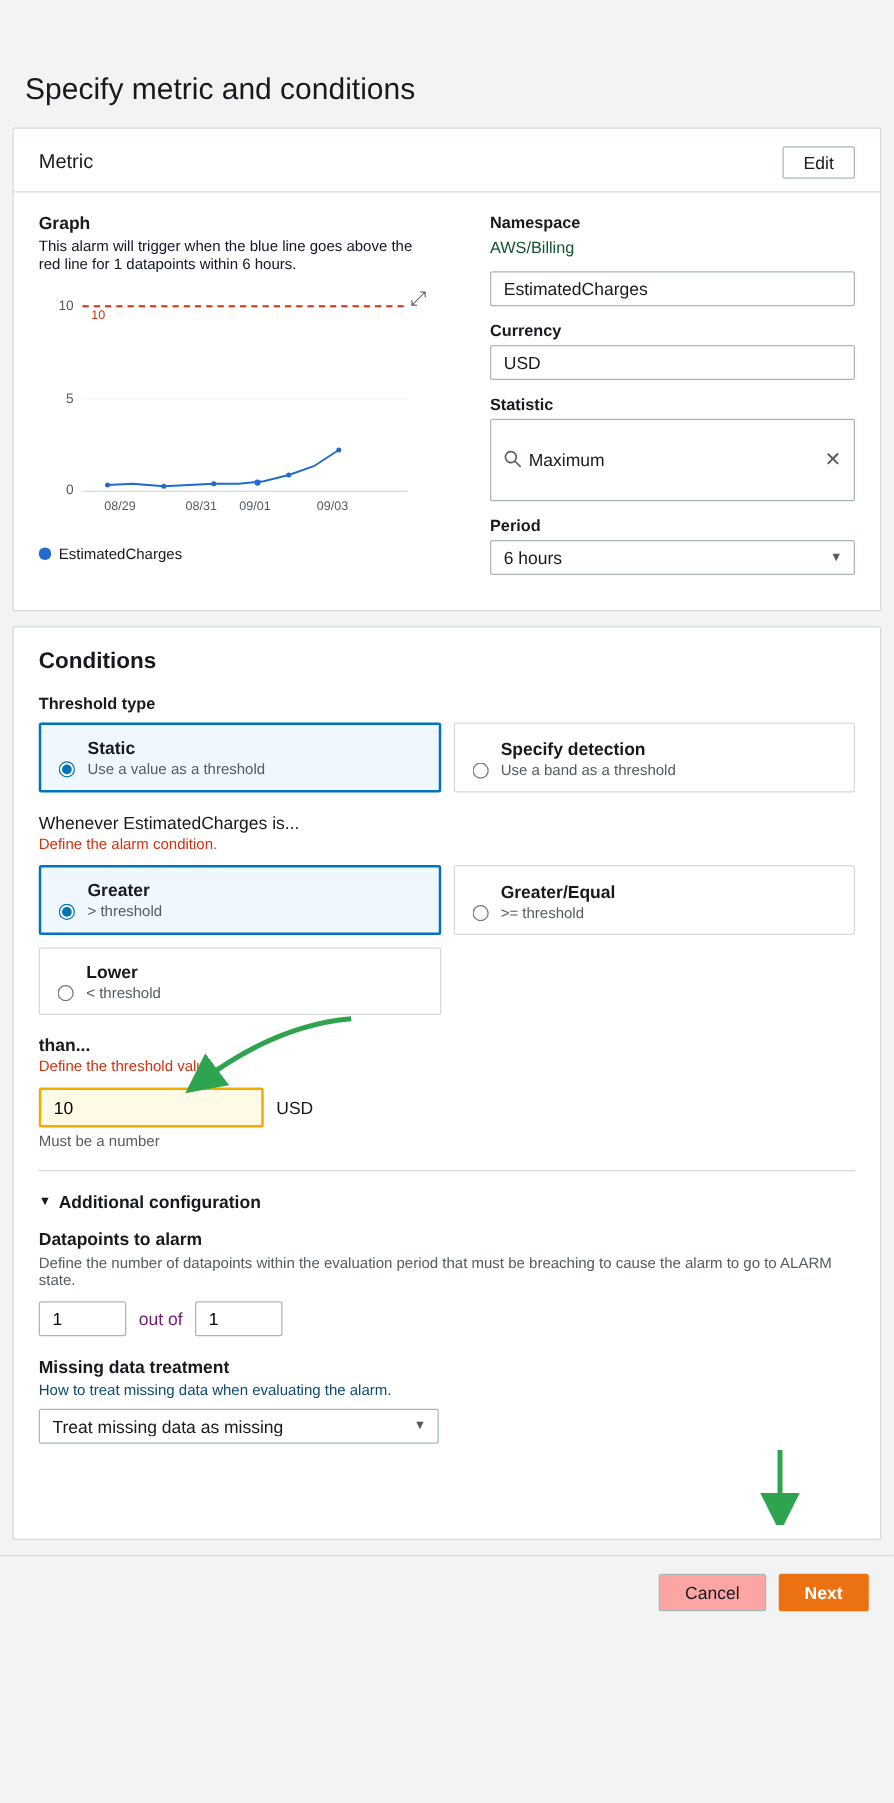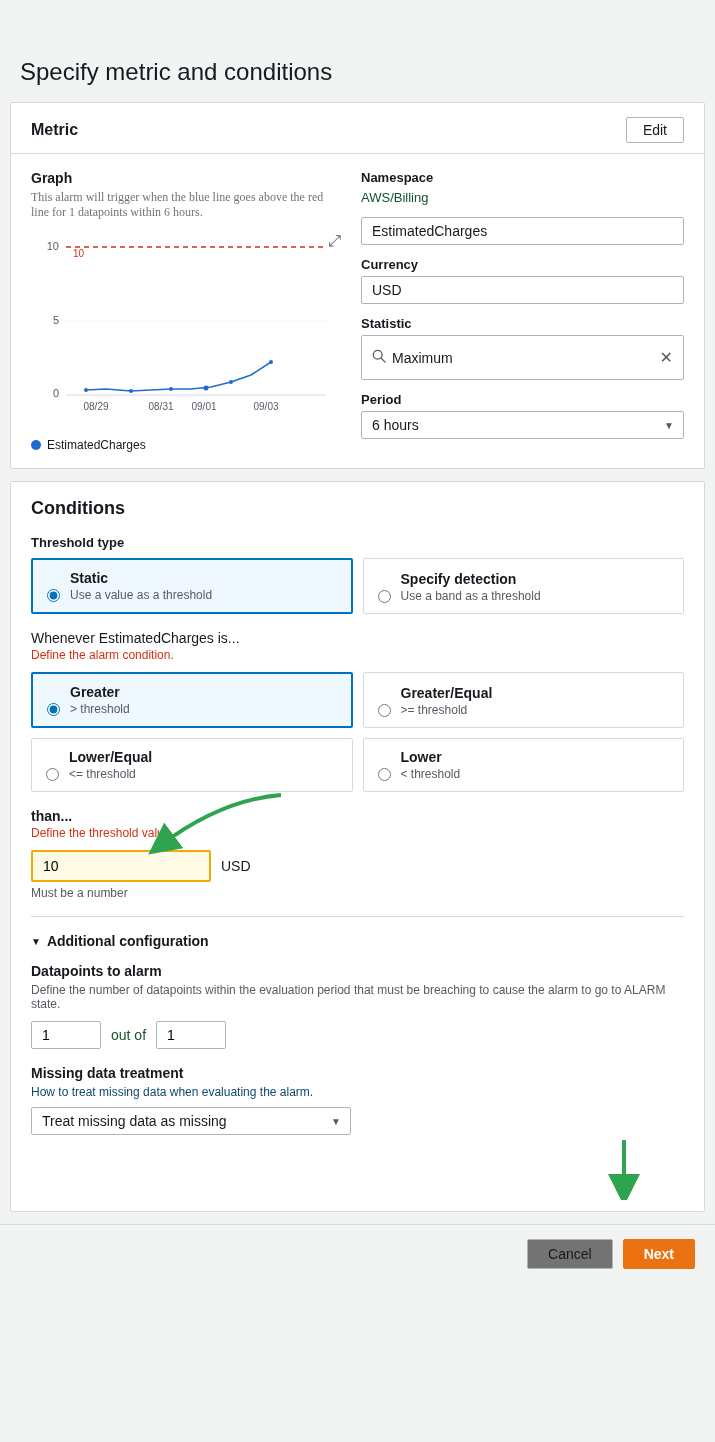--- a/index.html
+++ b/index.html
@@ -28,42 +28,41 @@
     }
     .card-header {
       display: flex;
       justify-content: space-between;
       align-items: center;
       padding: 14px 20px 10px 20px;
       border-bottom: 1px solid #d5dbdb;
     }
     .card-header-title {
       font-size: 16px;
-      font-weight: 700;
+      font-weight: 400;
     }
     .edit-btn {
       border: 1px solid #aab7b8;
       background: #fff;
       padding: 4px 16px;
       cursor: pointer;
       font-size: 14px;
       border-radius: 2px;
       color: #16191f;
     }
     .card-body { padding: 16px 20px; }
     .graph-section-title {
       font-size: 14px;
       font-weight: 700;
       margin-bottom: 4px;
     }
     .graph-subtitle {
       font-size: 12px;
-      color: #737373;
+      color: #0f172a;
       margin-bottom: 12px;
-      font-family: Liberation Serif, serif;
     }
     .graph-area {
       display: flex;
       gap: 20px;
     }
     .graph-container {
       flex: 0 0 300px;
       position: relative;
     }
     .expand-icon {
@@ -84,20 +83,21 @@
       height: 10px;
       border-radius: 50%;
       background: #1f6bce;
       display: inline-block;
     }
     .metric-fields {
       flex: 1;
     }
     .field-group {
       margin-bottom: 12px;
+      margin-left: 31px;
     }
     .field-label {
       font-size: 13px;
       font-weight: 600;
       margin-bottom: 4px;
       color: #16191f;
     }
     .field-value-link {
       color: #14532d;
       font-size: 13px;
@@ -111,21 +111,21 @@
       border-radius: 2px;
       color: #16191f;
     }
     .select-wrapper {
       position: relative;
       display: flex;
       align-items: center;
       border: 1px solid #aab7b8;
       border-radius: 2px;
       background: #fff;
-      padding: 12px 10px;
+      padding: 22px 10px;
     }
     .select-with-search {
       display: flex;
       align-items: center;
       width: 100%;
       gap: 6px;
     }
     .search-icon-svg {
       color: #545b64;
       flex-shrink: 0;
@@ -285,21 +285,21 @@
     }
     .datapoints-input {
       width: 70px;
       border: 1px solid #aab7b8;
       padding: 5px 10px;
       font-size: 14px;
       border-radius: 2px;
     }
     .out-of-text {
       font-size: 14px;
-      color: #14532d;
+      color: #701a75;
     }
     .missing-label {
       font-size: 14px;
       font-weight: 700;
       margin-bottom: 4px;
     }
     .missing-sub {
       font-size: 12px;
       color: #0c4a6e;
       margin-bottom: 8px;
@@ -308,21 +308,21 @@
       display: flex;
       justify-content: flex-end;
       align-items: center;
       gap: 10px;
       padding: 14px 20px;
       background: #f2f3f3;
       border-top: 1px solid #d5dbdb;
     }
     .cancel-btn {
       border: 1px solid #aab7b8;
-      background: #737373;
+      background: #fca5a5;
       padding: 6px 20px;
       cursor: pointer;
       font-size: 14px;
       border-radius: 2px;
       color: #16191f;
     }
     .next-btn {
       background: #ec7211;
       color: #fff;
       border: 1px solid #ec7211;
@@ -465,27 +465,20 @@
       <div class="radio-option">
         <input type="radio" name="condition" style="">
         <div>
           <div class="radio-label-main">Greater/Equal</div>
           <div class="radio-label-sub">&gt;= threshold</div>
         </div>
       </div>
       <div class="radio-option">
         <input type="radio" name="condition" style="">
         <div>
-          <div class="radio-label-main">Lower/Equal</div>
-          <div class="radio-label-sub">&lt;= threshold</div>
-        </div>
-      </div>
-      <div class="radio-option">
-        <input type="radio" name="condition" style="">
-        <div>
           <div class="radio-label-main">Lower</div>
           <div class="radio-label-sub">&lt; threshold</div>
         </div>
       </div>
     </div>
 
     <div class="than-title">than...</div>
     <div class="than-sub">Define the threshold value.</div>
 
     <div style="position:relative;">

